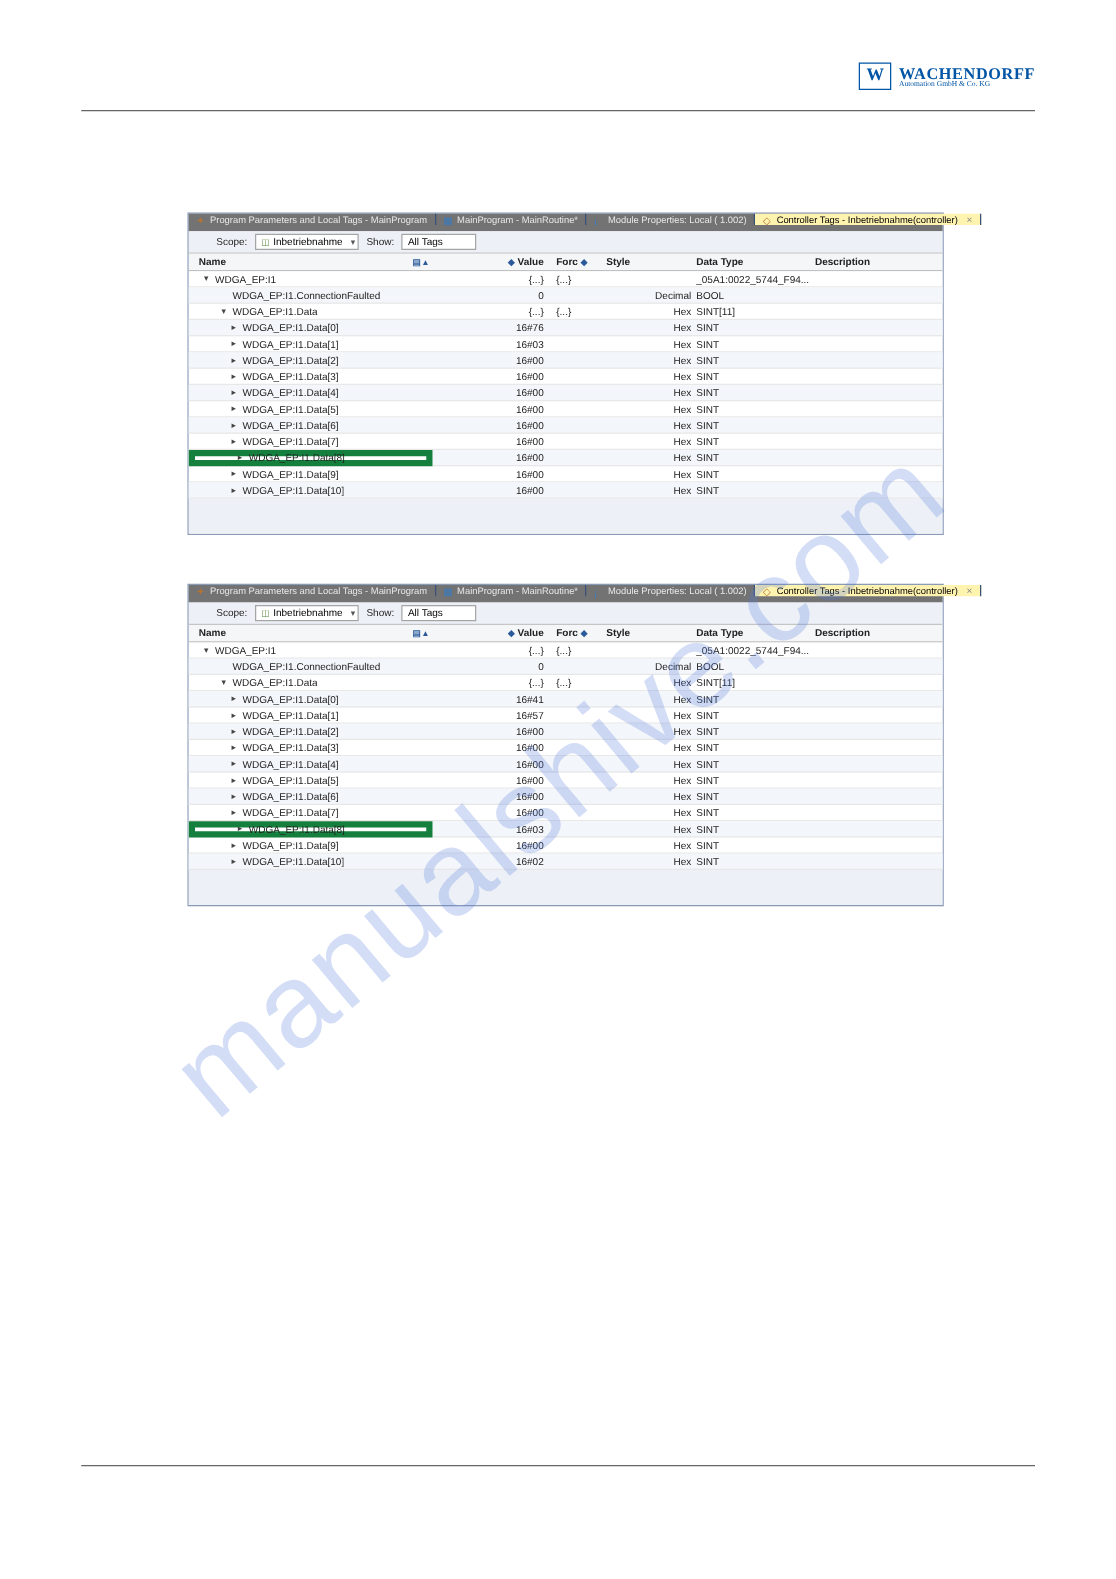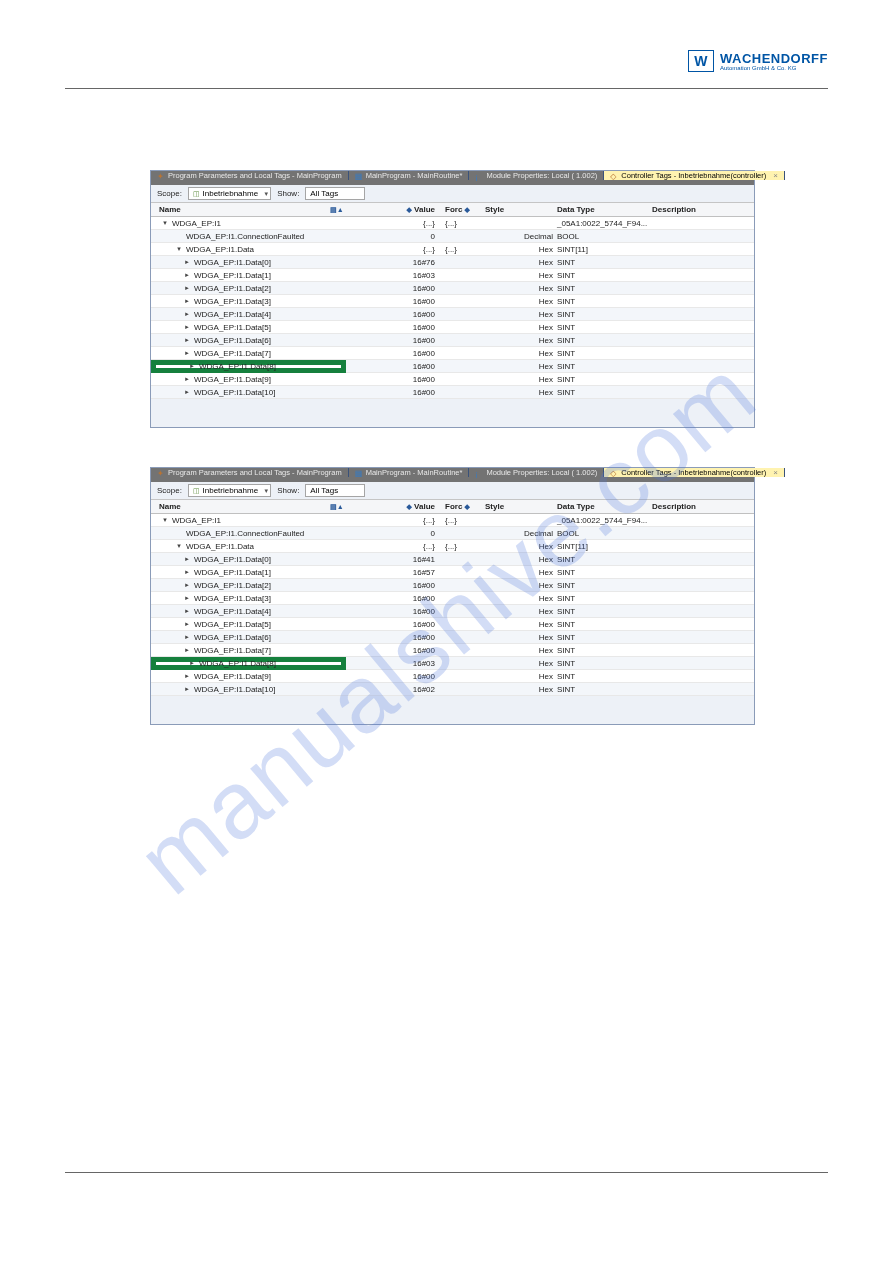--- a/index.html
+++ b/index.html
@@ -10,20 +10,21 @@
     font-family: Arial, sans-serif;
     position: relative;
   }
   .page-header {
     position: absolute;
     top: 50px;
     right: 65px;
     display: flex;
     align-items: center;
     gap: 6px;
+    font-family: Liberation Serif, serif;
   }
   .logo-box {
     width: 26px;
     height: 22px;
     border: 1.5px solid #0055a5;
     position: relative;
     display: flex;
     align-items: center;
     justify-content: center;
   }
@@ -109,21 +110,21 @@
   .tab-icon.ctags::before { content:'◇'; color:#b87333; font-size:8px; }
   .tab-close {
     margin-left: 4px;
     color: #888;
     font-size: 8px;
   }
   .toolbar {
     display: flex;
     align-items: center;
     gap: 6px;
-    padding: 3px 6px;
+    padding: 3px 22px;
     background: #edf1f7;
     border-bottom: 1px solid #c5c5c5;
     height: 18px;
   }
   .toolbar-label { color: #222; font-size: 8px; }
   .dropdown {
     display: inline-flex;
     align-items: center;
     background: #fff;
     border: 1px solid #a5a5a5;

